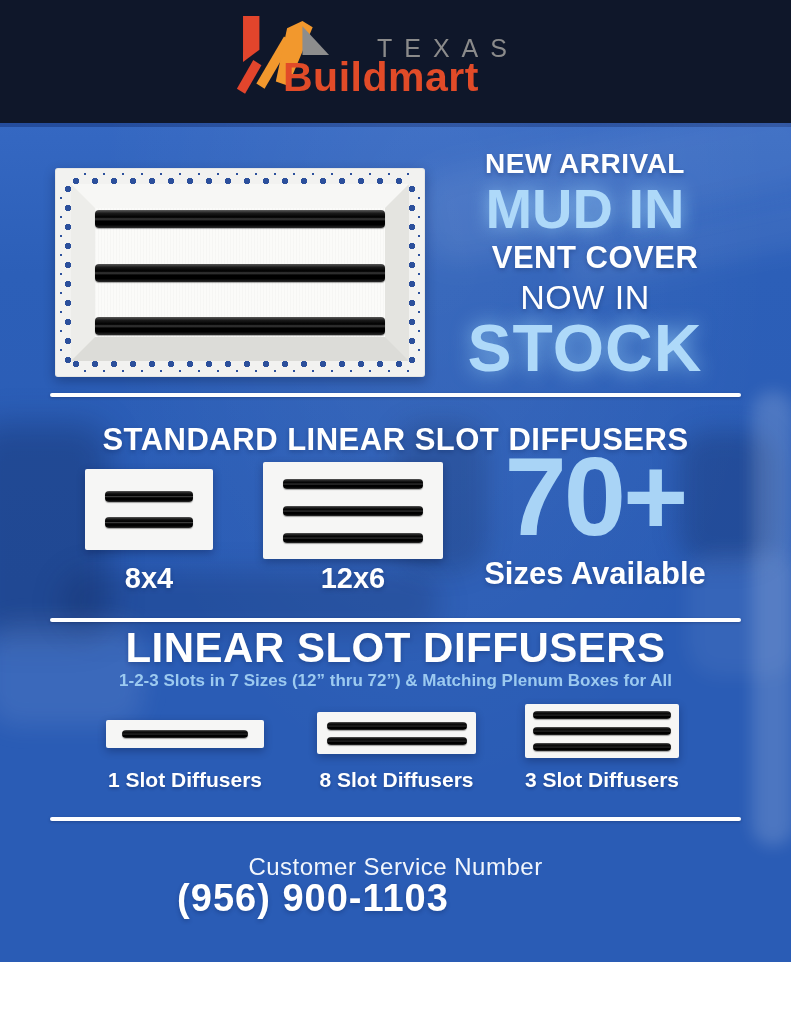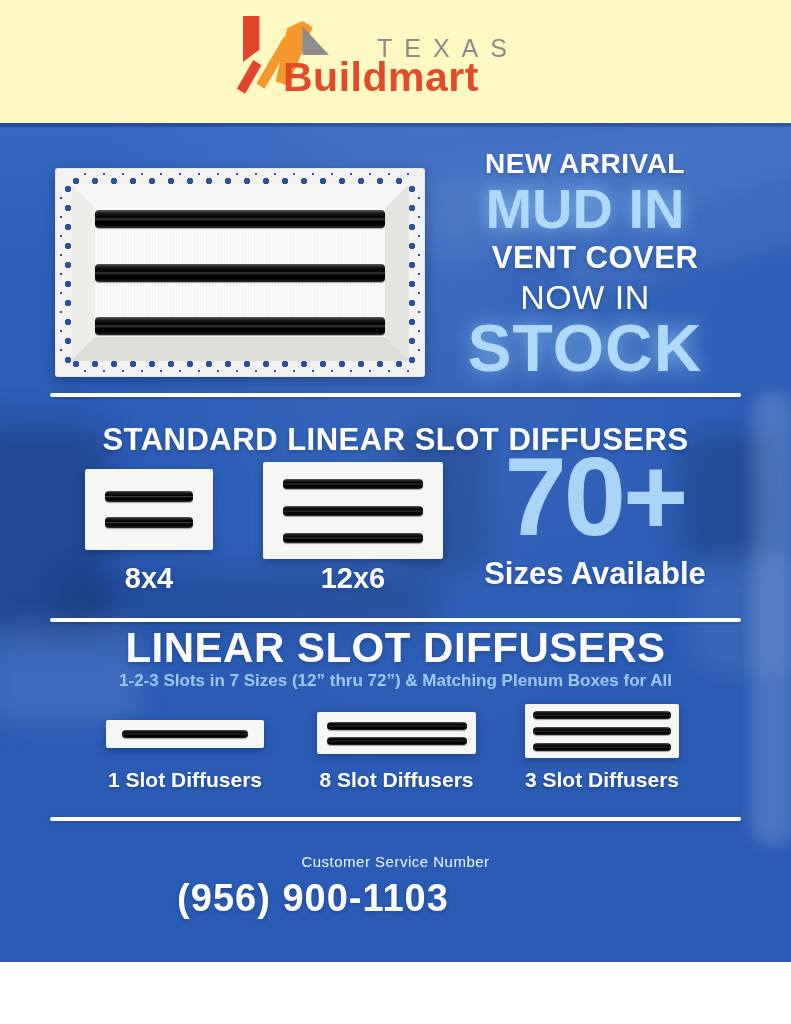--- a/index.html
+++ b/index.html
@@ -1,20 +1,20 @@
 <!DOCTYPE html>
 <html><head>
 <meta charset="utf-8">
 <style>
   html,body{margin:0;padding:0;}
   body{font-family:"Liberation Sans",sans-serif;background:#ffffff;}
   .page{position:relative;width:791px;height:1024px;margin:0 auto;background:#ffffff;overflow:hidden;}
 
   
-  .header{position:absolute;left:0;top:0;width:791px;height:159px;background:#fef9c3;}
+  .header{position:absolute;left:0;top:0;width:791px;height:159px;background:#0f172a;}
   .logo-icon{position:absolute;left:234px;top:16px;}
   .logo-texas{position:absolute;left:377px;top:34px;font-size:25px;color:#8b8b8b;letter-spacing:12px;font-weight:400;}
   .logo-buildmart{position:absolute;left:283px;top:54px;font-size:41px;color:#e24b28;font-weight:700;letter-spacing:0.5px;text-align:right;}
 
   
   .blue{position:absolute;left:0;top:123px;width:791px;height:839px;overflow:hidden;
         background:linear-gradient(180deg,#35underline 0%,#2a5cb5 100%);
         background:linear-gradient(180deg,#3568c2 0%,#2c5fb8 18%,#2a5cb5 55%,#2a5cb5 100%);}
   .blue::before{content:"";position:absolute;left:0;top:0;right:0;height:4px;background:rgba(10,30,90,.35);}
   .blue::after{content:"";position:absolute;inset:0;background:radial-gradient(ellipse at 55% 12%,rgba(255,255,255,.07),rgba(255,255,255,0) 55%);pointer-events:none;}
@@ -92,21 +92,21 @@
   .card-2slot .slot-bar{width:140px;height:8px;}
   .card-3slot{left:525px;top:704px;width:154px;height:54px;gap:8px;}
   .card-3slot .slot-bar{width:138px;height:8px;}
 
   .slot-label{position:absolute;top:768px;text-align:center;color:#ffffff;font-weight:700;font-size:21px;text-shadow:0 2px 3px rgba(0,20,60,.3);}
   .slbl-1{left:96px;width:178px;}
   .slbl-2{left:307px;width:179px;}
   .slbl-3{left:515px;width:174px;}
 
   
-  .contact-label{position:absolute;left:0;top:853px;width:791px;text-align:center;color:#f2f6fc;font-size:15px;font-weight:400;letter-spacing:.5px;}
+  .contact-label{position:absolute;left:0;top:853px;width:791px;text-align:center;color:#f2f6fc;font-size:24px;font-weight:400;letter-spacing:.5px;}
   .contact-phone{position:absolute;left:0;top:877px;width:626px;text-align:center;color:#ffffff;font-size:38px;font-weight:700;letter-spacing:1px;text-shadow:0 2px 4px rgba(0,20,60,.25);}
 
   .footer{position:absolute;left:0;top:962px;width:791px;height:62px;background:#ffffff;}
 </style>
 </head>
 <body>
 
 <div class="page">
 
   <div class="header">

